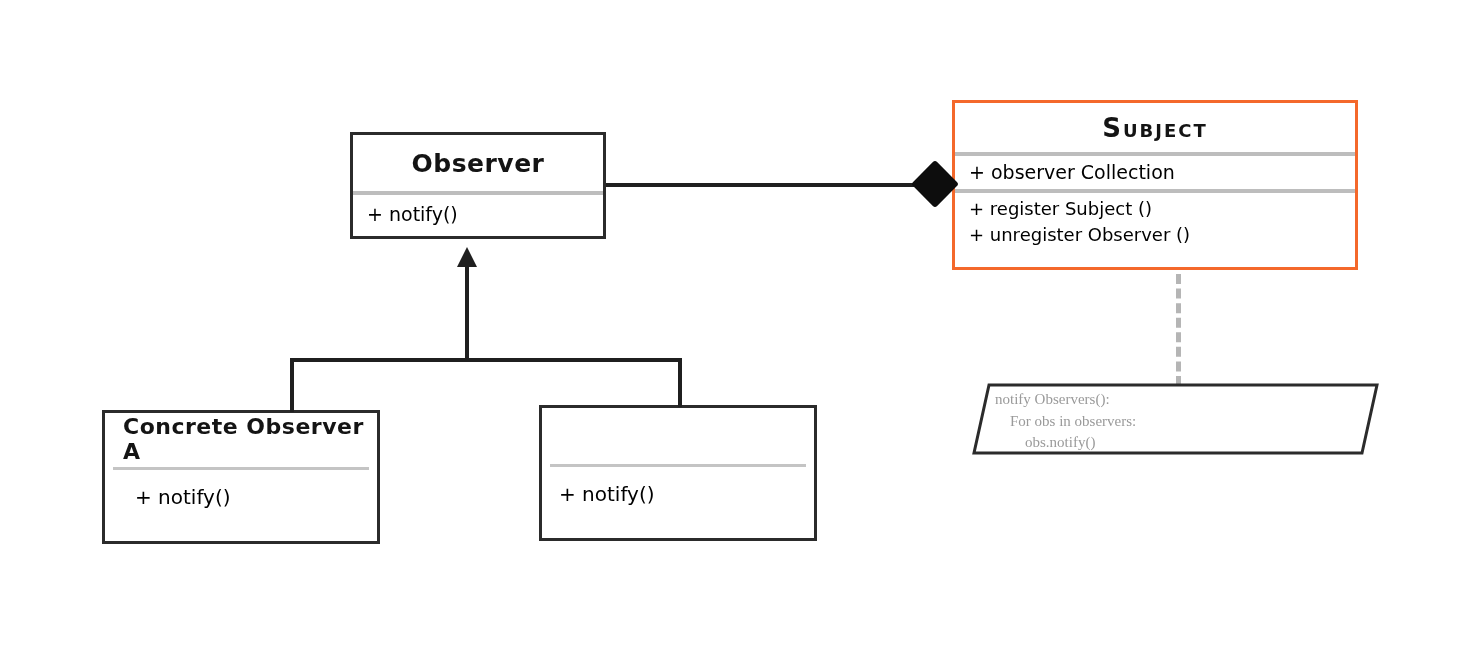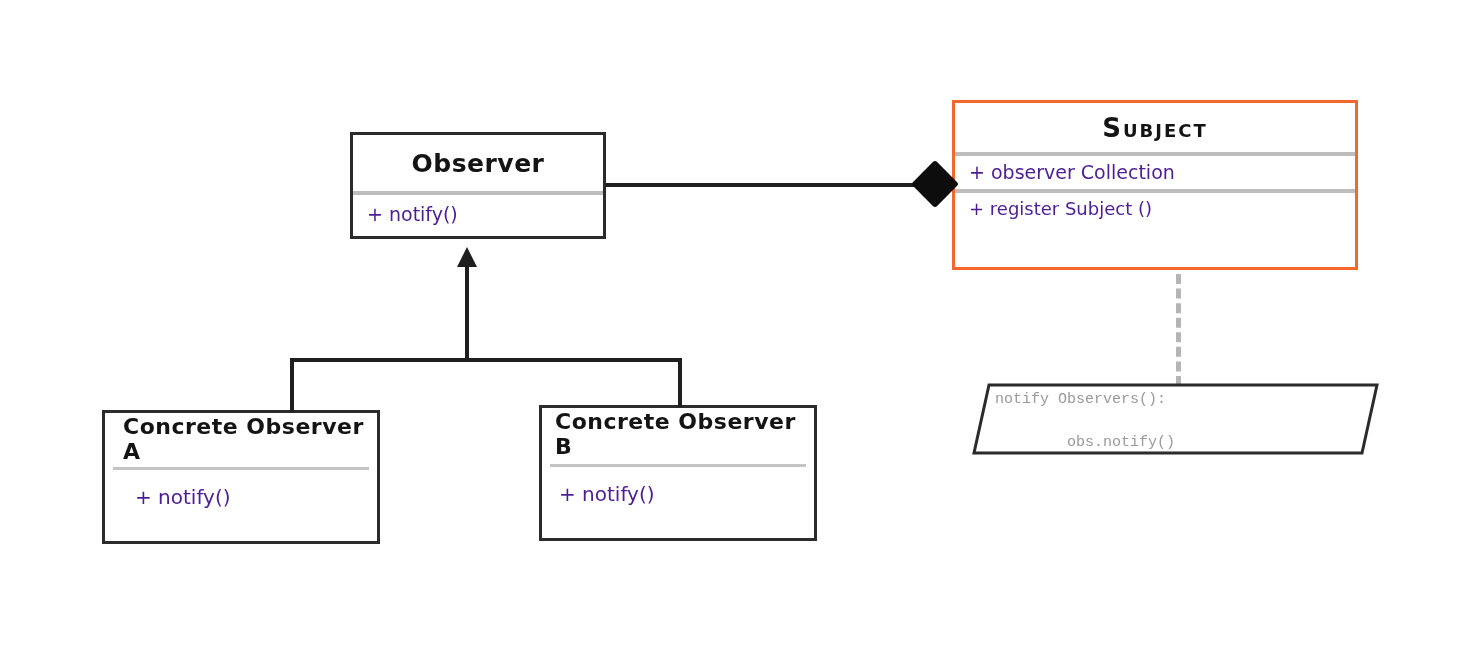--- a/index.html
+++ b/index.html
@@ -54,21 +54,21 @@
     height: 3px;
     background: #c4c4c4;
   }
 
   .compartment {
     position: absolute;
     left: 0;
     right: 0;
     box-sizing: border-box;
     padding-left: 14px;
-    color: #4c1d95;
+    color: #000000;
     font-family: "DejaVu Sans", sans-serif;
   }
   .member {
     line-height: 1.45;
     white-space: nowrap;
   }
 
   
   .line-h {
     position: absolute;
@@ -95,21 +95,21 @@
     position: absolute;
     width: 0;
     height: 0;
   }
 
   
   .note-wrap { position: absolute; }
   .note-text {
     position: absolute;
     color: #9a9a9a;
-    font-family: Liberation Mono, monospace;
+    font-family: Liberation Serif, serif;
     white-space: pre;
     line-height: 1.55;
   }
 </style>
 </head>
 <body>
 
 <div id="canvas">
 
   <div class="uml-box" style="left:350px; top:132px; width:256px; height:107px;">
@@ -122,33 +122,33 @@
 
   <div class="uml-box accent" style="left:952px; top:100px; width:406px; height:170px; --accent:#f4682b;">
     <div class="box-title centered" style="height:49px; font-size:26px; font-variant:small-caps; letter-spacing:2px;">Subject</div>
     <div class="divider" style="top:49px;"></div>
     <div class="compartment" style="top:56px;">
       <div class="member" style="font-size:19px;">+ observer Collection</div>
     </div>
     <div class="divider" style="top:86px;"></div>
     <div class="compartment" style="top:93px;">
       <div class="member" style="font-size:18px;">+ register Subject ()</div>
+      <div class="member" style="font-size:18px;">+ unregister Observer ()</div>
     </div>
   </div>
 
   <div class="uml-box" style="left:102px; top:410px; width:278px; height:134px;">
     <div class="box-title left" style="height:52px; font-size:22px; padding-left:18px;">Concrete Observer A</div>
     <div class="divider inset" style="top:54px;"></div>
     <div class="compartment" style="top:70px; padding-left:30px;">
       <div class="member" style="font-size:20px;">+ notify()</div>
     </div>
   </div>
 
   <div class="uml-box" style="left:539px; top:405px; width:278px; height:136px;">
-    <div class="box-title left" style="height:52px; font-size:22px; padding-left:13px;">Concrete Observer B</div>
     <div class="divider inset" style="top:56px;"></div>
     <div class="compartment" style="top:72px; padding-left:17px;">
       <div class="member" style="font-size:20px;">+ notify()</div>
     </div>
   </div>
 
   <div class="line-h" style="left:606px; top:183px; width:330px;"></div>
   <div class="diamond" style="left:918px; top:167px; width:34px; height:34px;"></div>
 
   <div class="line-v" style="left:465px; top:262px; height:100px;"></div>
@@ -163,16 +163,17 @@
 
   <div class="line-v" style="left:678px; top:358px; height:49px;"></div>
 
   <div class="dashed-v" style="left:1176px; top:274px; height:112px;"></div>
 
   <div class="note-wrap" style="left:965px; top:380px; width:420px; height:80px;">
     <svg width="420" height="80" style="position:absolute; left:0; top:0;">
       <polygon points="24,5 412,5 397,73 9,73" fill="#ffffff" stroke="#2b2b2b" stroke-width="3" stroke-linejoin="miter"></polygon>
     </svg>
     <div class="note-text" style="left:30px; top:8px; font-size:15px;">notify Observers():</div>
+    <div class="note-text" style="left:30px; top:30px; font-size:15px;">    For obs in observers:</div>
     <div class="note-text" style="left:30px; top:51px; font-size:15px;">        obs.notify()</div>
   </div>
 
 </div>
 
 </body></html>

